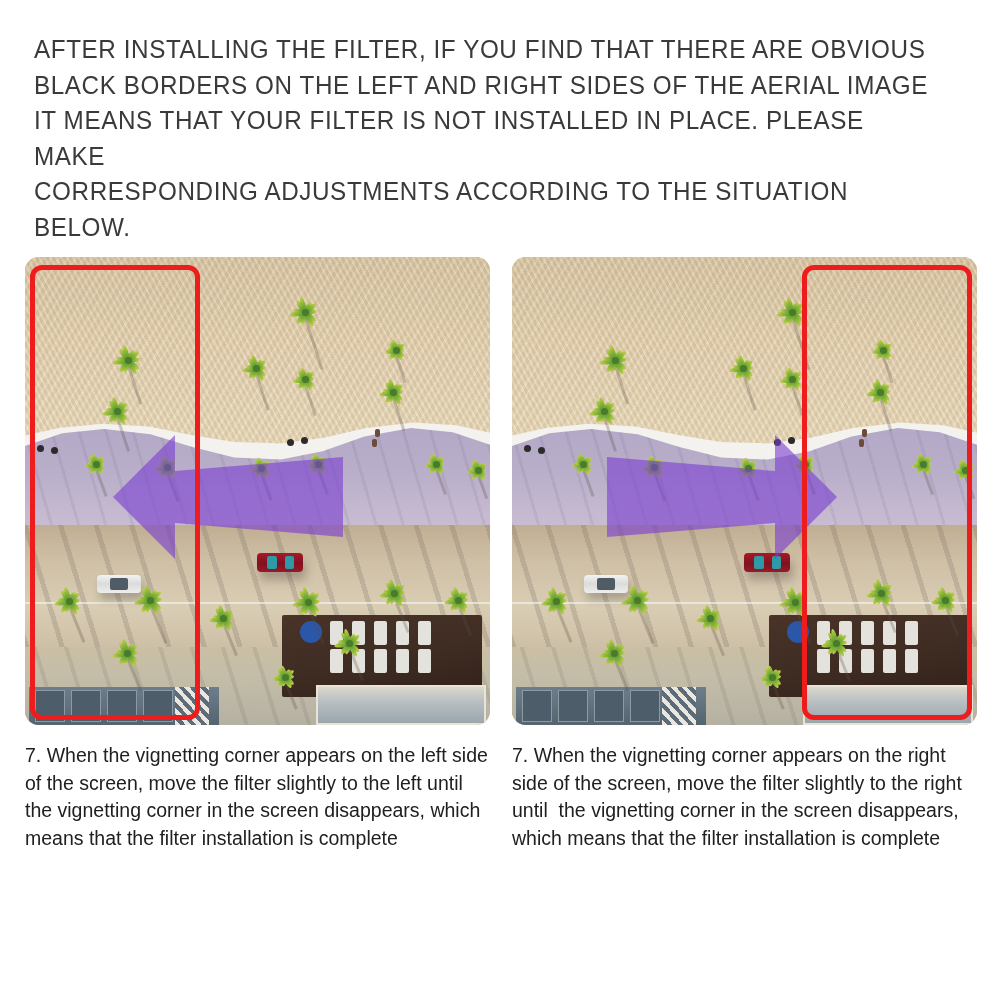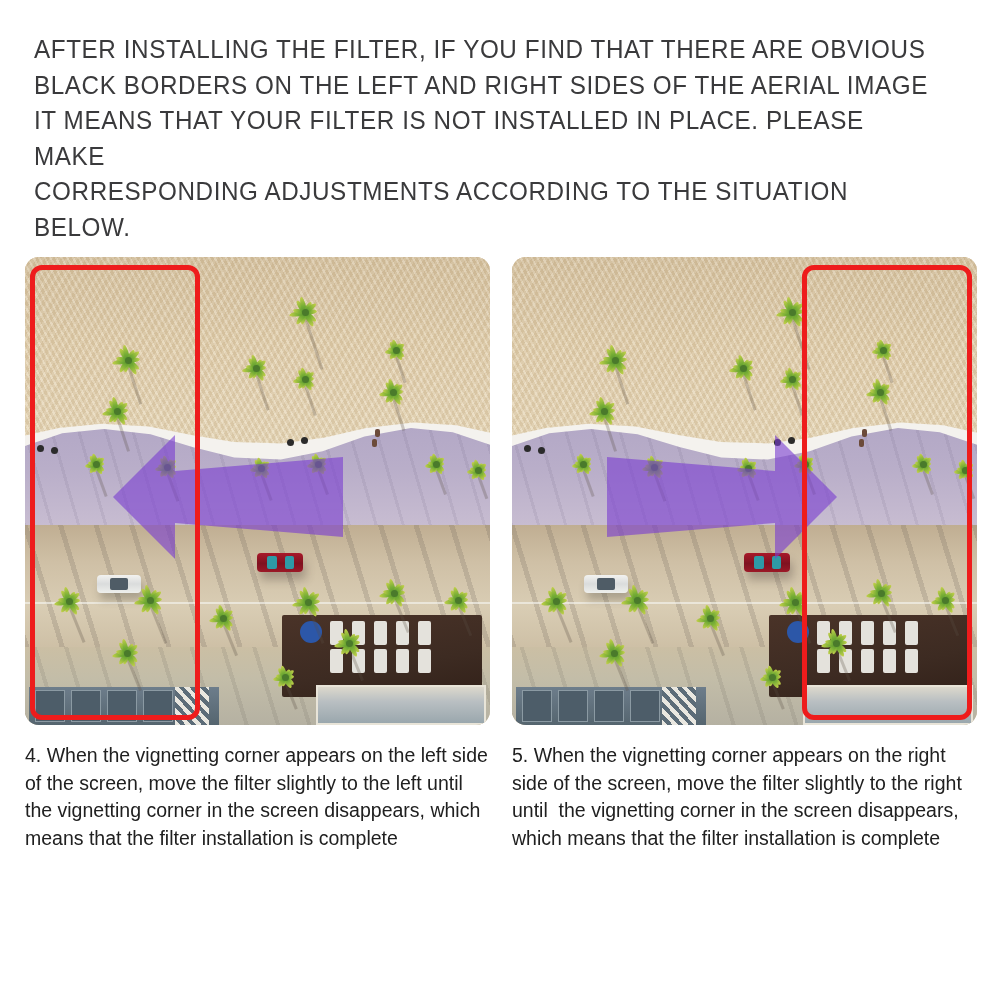--- a/index.html
+++ b/index.html
@@ -1040,15 +1040,15 @@
       <svg width="230" height="140" viewBox="0 0 230 140">
         <polygon points="230,70 168,8 168,44 0,30 0,110 168,96 168,132" fill="#7b3fd0"></polygon>
       </svg>
     </div>
 
     <div class="red-box right"></div>
   </div>
 </div>
 
 <div class="captions">
-  <div class="caption">4. When the vignetting corner appears on the left side of the screen, move the filter slightly to the left until the vignetting corner in the screen disappears, which means that the filter installation is complete</div>
-  <div class="caption">5. When the vignetting corner appears on the right side of the screen, move the filter slightly to the right until  the vignetting corner in the screen disappears, which means that the filter installation is complete</div>
+  <div class="caption">7. When the vignetting corner appears on the left side of the screen, move the filter slightly to the left until the vignetting corner in the screen disappears, which means that the filter installation is complete</div>
+  <div class="caption">7. When the vignetting corner appears on the right side of the screen, move the filter slightly to the right until  the vignetting corner in the screen disappears, which means that the filter installation is complete</div>
 </div>
 
 </body></html>

